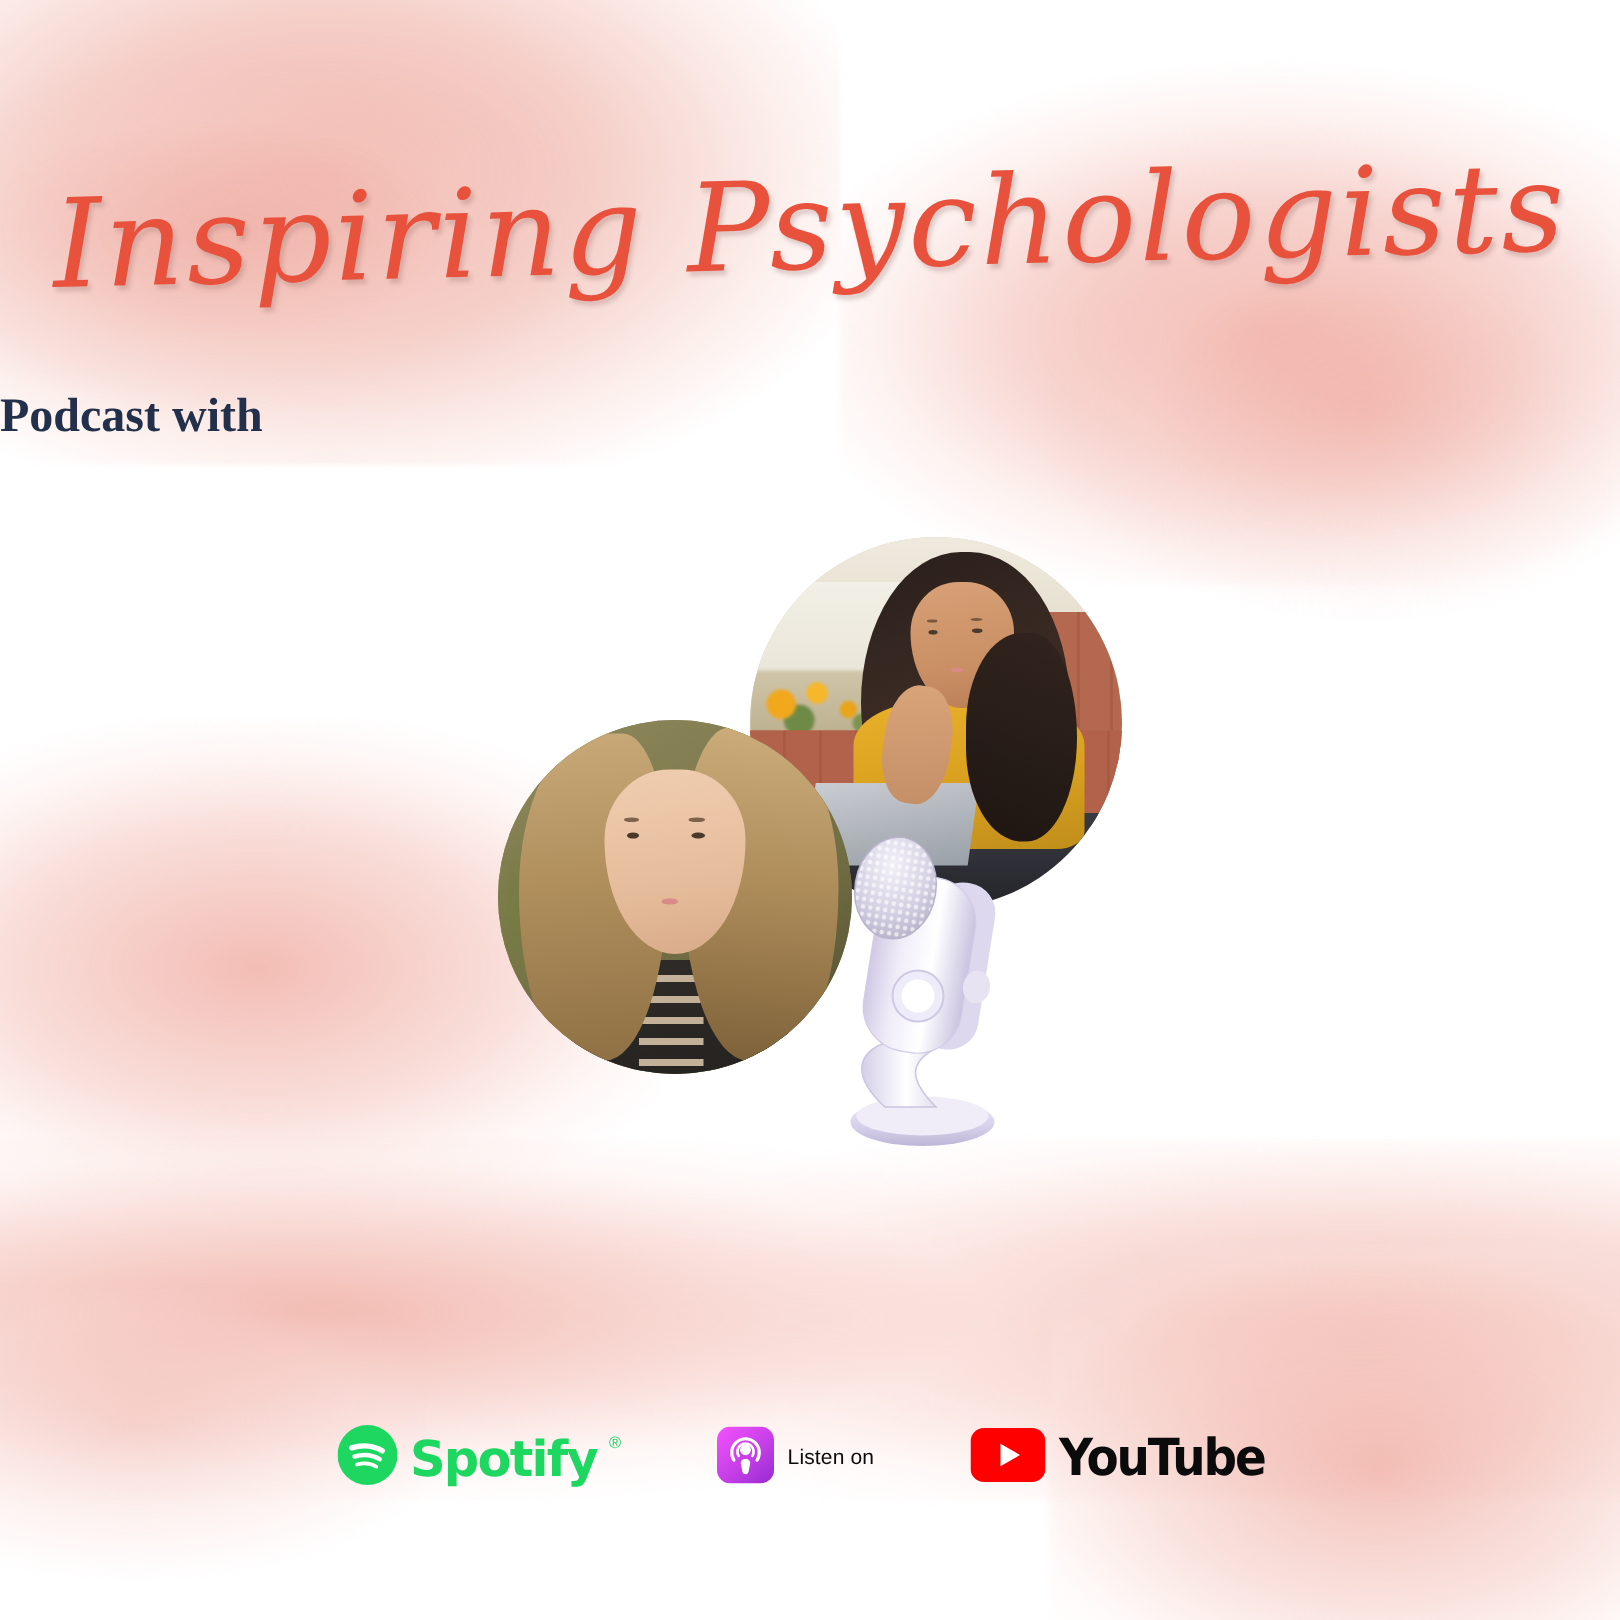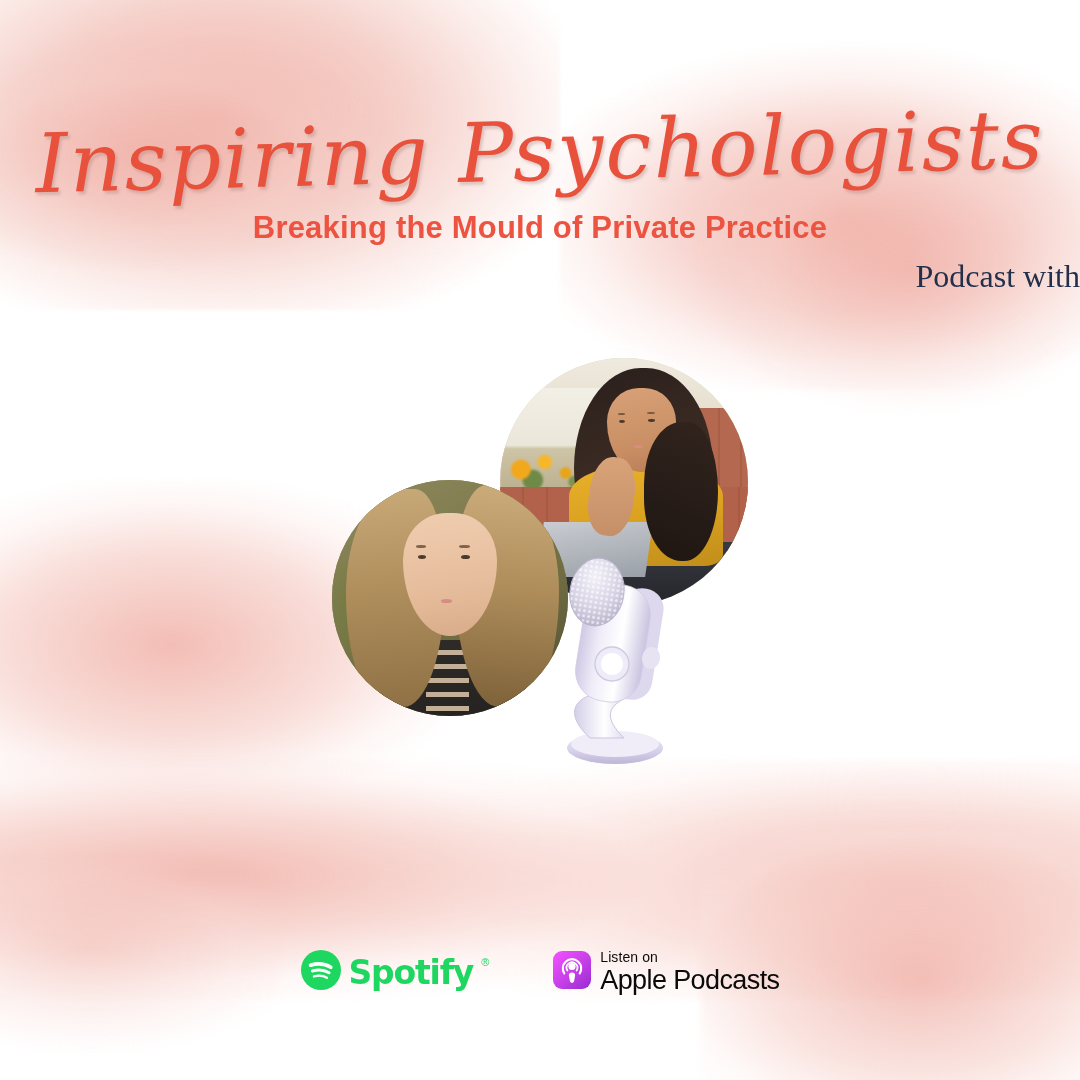--- a/index.html
+++ b/index.html
@@ -131,23 +131,23 @@
     text-align: center;
     font-family: "Liberation Sans", sans-serif;
     font-weight: 700;
     font-size: 31px;
     letter-spacing: 0.2px;
     color: #EC5340;
   }
   .podcast-with {
     position: absolute;
     left: 0; right: 0; top: 258px;
-    text-align: right;
+    text-align: left;
     font-family: "Liberation Serif", serif;
-    font-weight: 400;
+    font-weight: 700;
     font-size: 32px;
     color: #22304B;
   }
   .host-name {
     position: absolute;
     left: 0; right: 0; top: 290px;
     text-align: center;
     font-family: "Liberation Serif", serif;
     font-weight: 400;
     font-size: 46px;
@@ -315,21 +315,20 @@
   <div class="wc wc-top-left"></div>
   <div class="wc wc-top-left2"></div>
   <div class="wc wc-top-right"></div>
   <div class="wc wc-top-right2"></div>
   <div class="wc wc-mid-left"></div>
   <div class="wc wc-band"></div>
   <div class="wc wc-bottom-right"></div>
   <div class="wc wc-bottom-left"></div>
 
   <div class="show-title">Inspiring Psychologists</div>
-  <div class="show-tagline">Breaking the Mould of Private Practice</div>
   <div class="podcast-with">Podcast with</div>
 
   <div class="photo-circle guest-photo">
     <div class="gp-sky"></div>
     <div class="gp-wall"></div>
     <div class="gp-brick2"></div>
     <div class="gp-flowers"></div>
     <div class="gp-brick"></div>
     <div class="gp-ground"></div>
     <div class="gp-hair"></div>
@@ -441,20 +440,28 @@
           <rect x="0" y="0" width="38" height="38" rx="9" fill="url(#apGrad)"></rect>
           <circle cx="19" cy="15.5" r="3.6" fill="#ffffff"></circle>
           <path d="M19 21.6c2.0 0 3.4 1.3 3.1 3.0l-1.0 5.4c-0.2 1.1-1.0 1.8-2.1 1.8
                    s-1.9-0.7-2.1-1.8l-1.0-5.4c-0.3-1.7 1.1-3.0 3.1-3.0z" fill="#ffffff"></path>
           <path d="M11.3 22.4a9.2 9.2 0 1 1 15.4 0" stroke="#ffffff" stroke-width="2.1" fill="none" stroke-linecap="round"></path>
           <path d="M14.4 19.6a5.4 5.4 0 1 1 9.2 0" stroke="#ffffff" stroke-width="1.8" fill="none" stroke-linecap="round"></path>
         </svg>
       </span>
       <span class="apple-text">
         <span class="apple-listen">Listen on</span>
-        <span class="apple-name">Apple Podcasts</span>
       </span>
     </div>
 
+    <div class="badge youtube-badge">
+      <span>
+        <svg width="50" height="36" viewBox="0 0 50 36" xmlns="http://www.w3.org/2000/svg">
+          <rect x="0" y="0" width="50" height="36" rx="9" fill="#FF0000"></rect>
+          <path d="M20 10.5 L33 18 L20 25.5 Z" fill="#ffffff"></path>
+        </svg>
+      </span>
+      <span class="yt-word">YouTube</span>
+    </div>
 
   </div>
 
 </div>
 
 </body></html>

